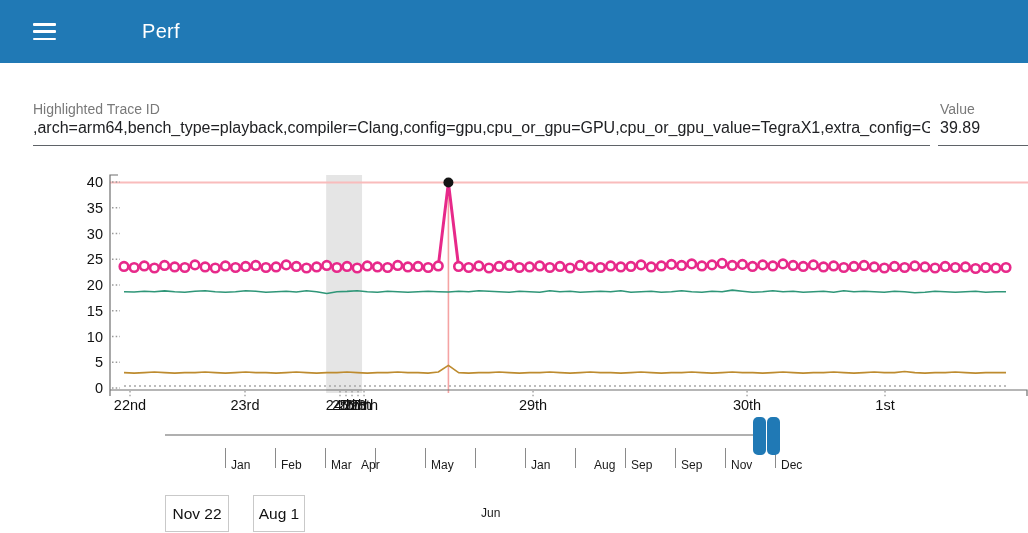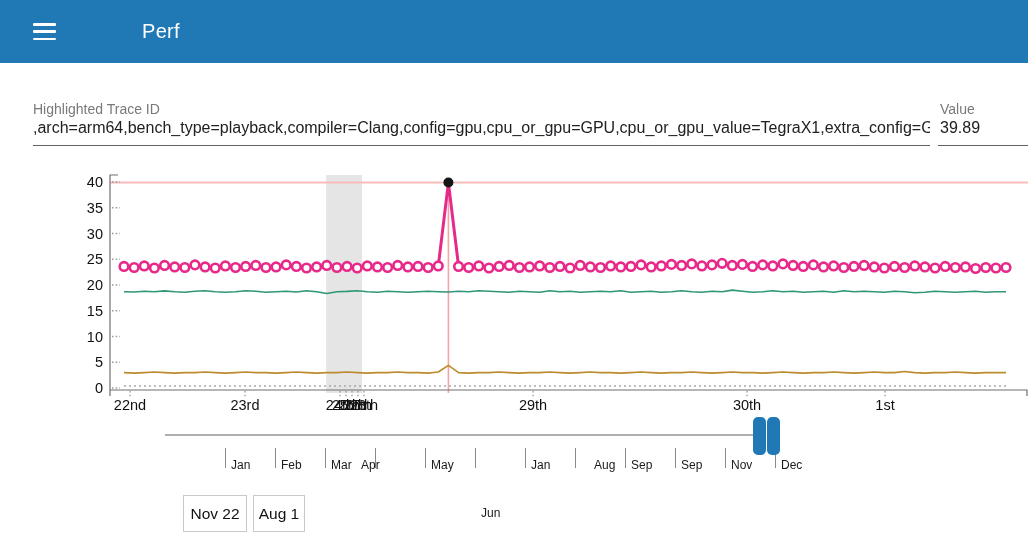--- a/index.html
+++ b/index.html
@@ -206,14 +206,14 @@
     <div class="slider-tick" style="left: 675px;"></div>
     <div class="slider-tick-label" style="left: 681px;">Sep</div>
     <div class="slider-tick" style="left: 725px;"></div>
     <div class="slider-tick-label" style="left: 731px;">Nov</div>
     <div class="slider-tick" style="left: 775px;"></div>
     <div class="slider-tick-label" style="left: 781px;">Dec</div>
     <div class="slider-handle" style="left: 752.504px; background: rgb(32, 121, 181);"></div>
     <div class="slider-handle" style="left: 766.526px; background: rgb(32, 121, 181);"></div>
   </div>
 
-<div class="range-box" style="left:183px;width:62px;">Nov 22</div>
+<div class="range-box" style="left:165px;width:62px;">Nov 22</div>
 <div class="range-box" style="left:253px;width:50px;">Aug 1</div>
 
 </body></html>

